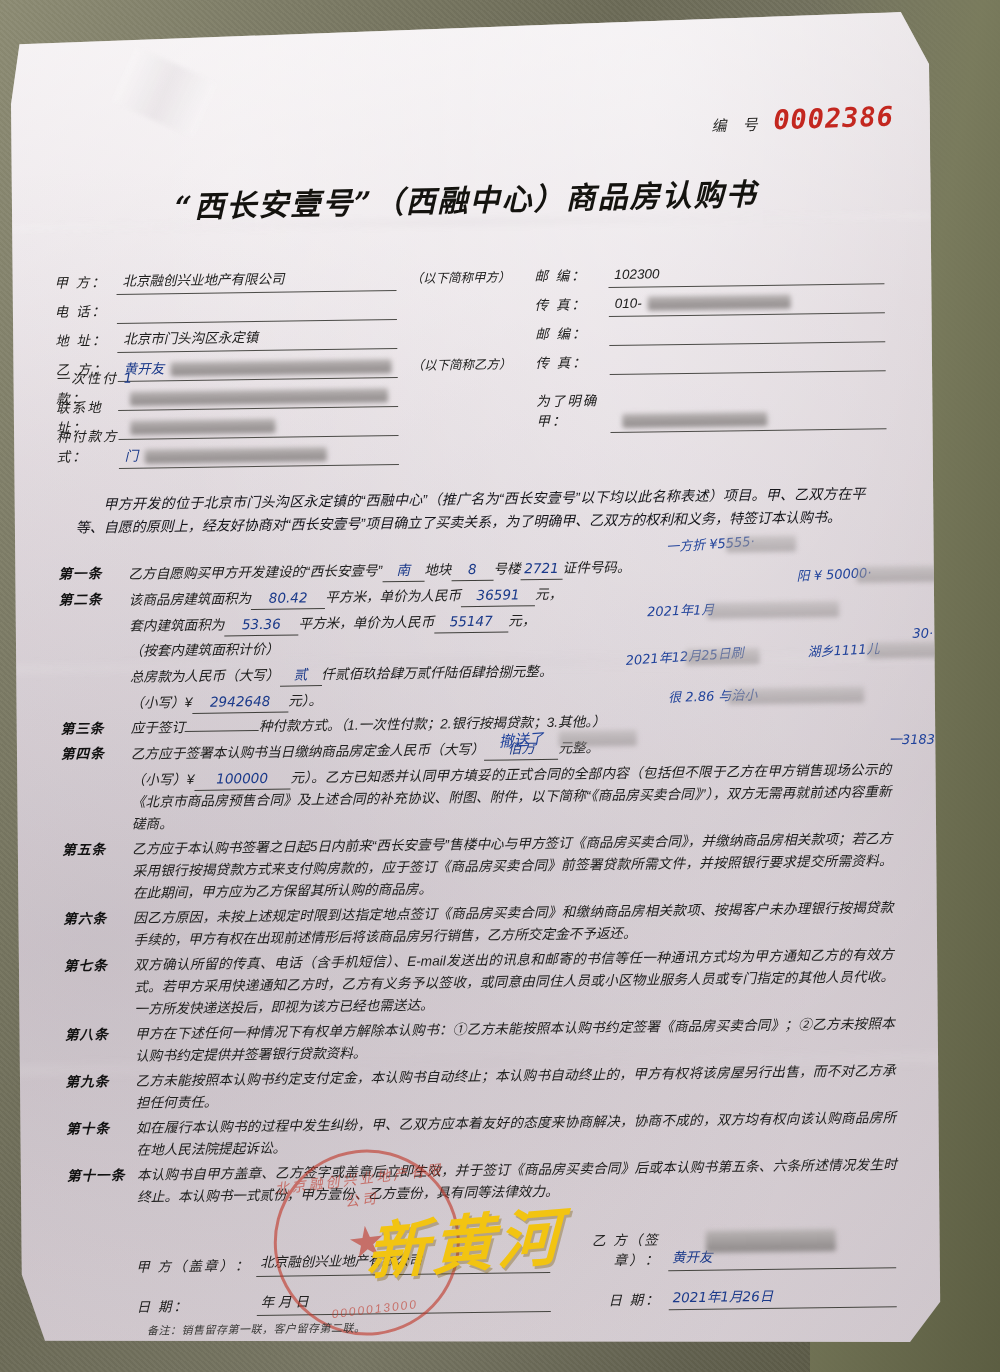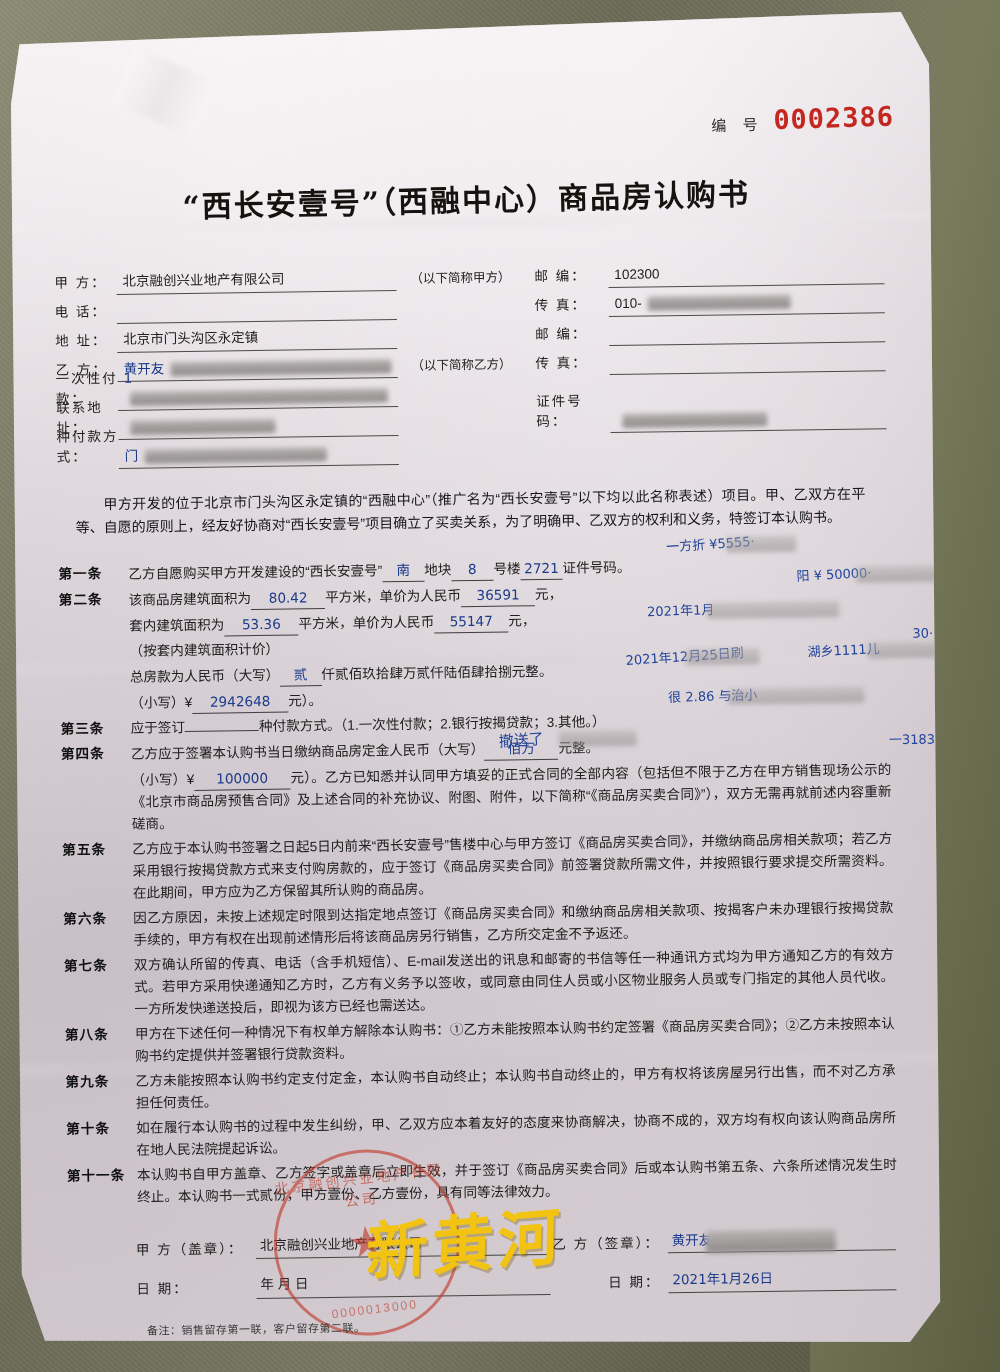--- a/index.html
+++ b/index.html
@@ -7,20 +7,21 @@
     padding: 0;
     background: #2b2b28;
   }
   .page {
     position: relative;
     width: 1000px;
     height: 1372px;
     overflow: hidden;
     font-family: "Liberation Sans", sans-serif;
     background: #6f6e5e;
+    font-style: italic;
   }
   
   .bg {
     position: absolute;
     inset: 0;
     background:
       linear-gradient(115deg, #8d8c74 0%, #7d7c66 18%, #6c6b57 38%, #787764 60%, #62614f 80%, #55543f 100%);
   }
   .bg:after {
     content: "";
@@ -360,21 +361,21 @@
               <span class="fill hand" style="border-bottom: none;"></span>
             </div>
           </div>
           <div class="prow">
             <div class="col-left">
               <span class="lbl">联系地址：</span>
               <span class="fill hand"><span class="redact" style="width: 145px; height: 14px; margin-left: 6px;"></span></span>
               <span class="note"></span>
             </div>
             <div class="col-right">
-              <span class="lbl-r">证件号码：</span>
+              <span class="lbl-r">为了明确甲：</span>
               <span class="fill hand"><span class="redact" style="width: 145px; height: 14px; margin-left: 6px;"></span></span>
             </div>
           </div>
           <div class="prow">
             <div class="col-left">
               <span class="lbl">种付款方式：</span>
               <span class="fill hand">门<span class="redact" style="width: 182px; height: 14px; margin-left: 6px;"></span></span>
               <span class="note"></span>
             </div>
             <div class="col-right">

